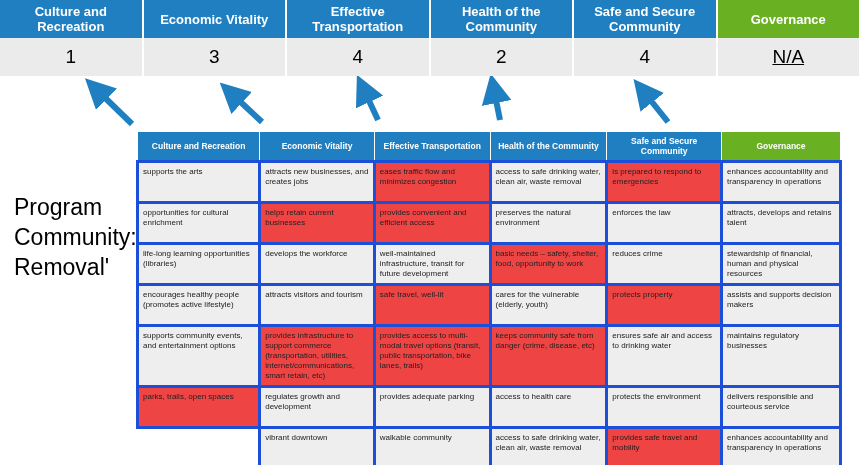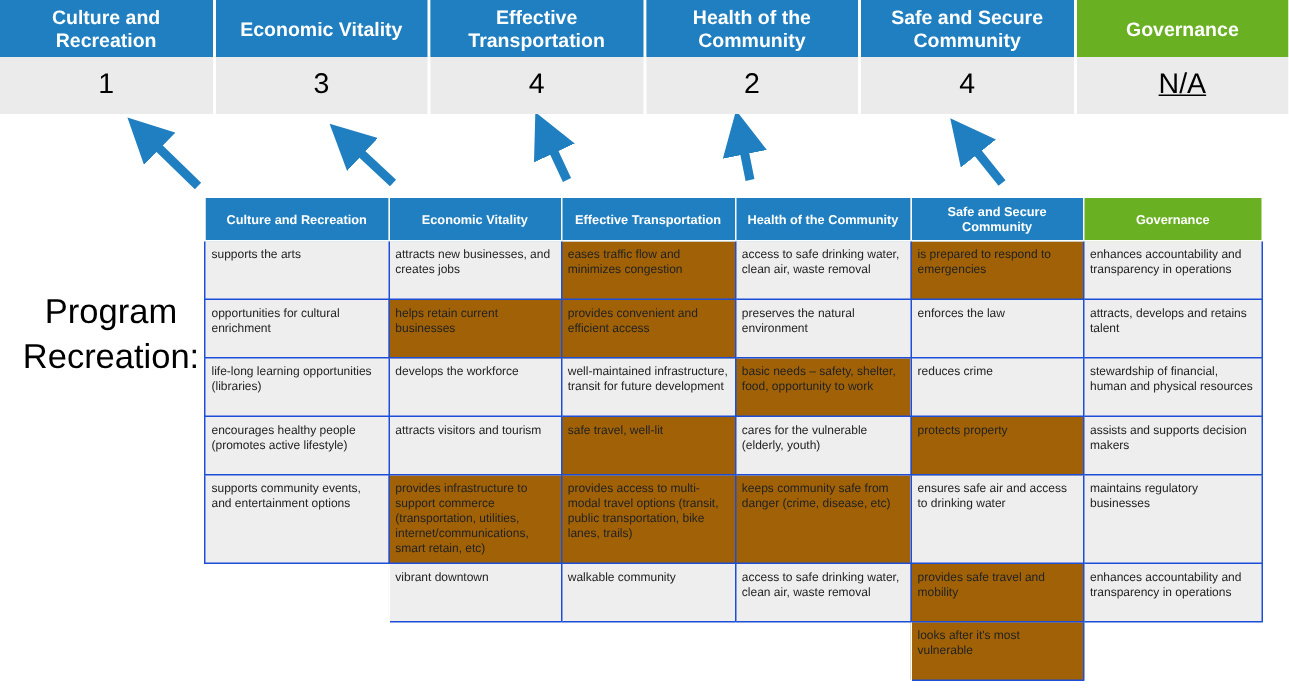--- a/index.html
+++ b/index.html
@@ -74,21 +74,21 @@
 
   
   #program-label {
     position: absolute;
     left: 14px;
     top: 192px;
     width: 120px;
     font-size: 23px;
     line-height: 30px;
     color: #000000;
-    text-align: center;
+    text-align: left;
   }
 
   
   #matrix {
     position: absolute;
     left: 136px;
     top: 131px;
     width: 706px;
     border-collapse: collapse;
     table-layout: fixed;
@@ -103,25 +103,25 @@
     padding: 4px 2px;
     border: 1px solid #ffffff;
     height: 20px;
   }
   #matrix td {
     font-size: 8px;
     line-height: 10px;
     color: #222222;
     vertical-align: top;
     padding: 4px 4px;
-    border: 1px solid #1d4ed8;
+    border: 3px solid #1d4ed8;
     background: #eeeeee;
     height: 30px;
   }
-  #matrix td.hl { background: #a16207; }
+  #matrix td.hl { background: #ef4444; }
   #matrix td.empty { background: #ffffff; border: 1px solid #ffffff; }
   #matrix col.c0 { width: 113px; }
   #matrix col.c1 { width: 106px; }
   #matrix col.c2 { width: 107px; }
   #matrix col.c3 { width: 108px; }
   #matrix col.c4 { width: 106px; }
   #matrix col.c5 { width: 110px; }
 </style>
 </head>
 <body>
@@ -156,21 +156,22 @@
       <path d="M262,46 L232,18"></path>
       <path d="M378,44 L364,14"></path>
       <path d="M500,44 L494,14"></path>
       <path d="M668,46 L644,16"></path>
     </g>
   </svg>
 </div>
 
 <div id="program-label">
   <div>Program</div>
-  <div>Recreation:</div>
+  <div>Community:</div>
+  <div>Removal'</div>
 </div>
 
 <table id="matrix">
   <colgroup>
     <col class="c0">
       <col class="c1">
       <col class="c2">
       <col class="c3">
       <col class="c4">
       <col class="c5">
@@ -220,20 +221,28 @@
       </tr>
       <tr>
         <td>supports community events, and entertainment options</td>
         <td class="hl">provides infrastructure to support commerce (transportation, utilities, internet/communications, smart retain, etc)</td>
         <td class="hl">provides access to multi-modal travel options (transit, public transportation, bike lanes, trails)</td>
         <td class="hl">keeps community safe from danger (crime, disease, etc)</td>
         <td>ensures safe air and access to drinking water</td>
         <td>maintains regulatory businesses</td>
       </tr>
       <tr>
+        <td class="hl">parks, trails, open spaces</td>
+        <td>regulates growth and development</td>
+        <td>provides adequate parking</td>
+        <td>access to health care</td>
+        <td>protects the environment</td>
+        <td>delivers responsible and courteous service</td>
+      </tr>
+      <tr>
         <td class="empty"></td>
         <td>vibrant downtown</td>
         <td>walkable community</td>
         <td>access to safe drinking water, clean air, waste removal</td>
         <td class="hl">provides safe travel and mobility</td>
         <td>enhances accountability and transparency in operations</td>
       </tr>
       <tr>
         <td class="empty"></td>
         <td class="empty"></td>

